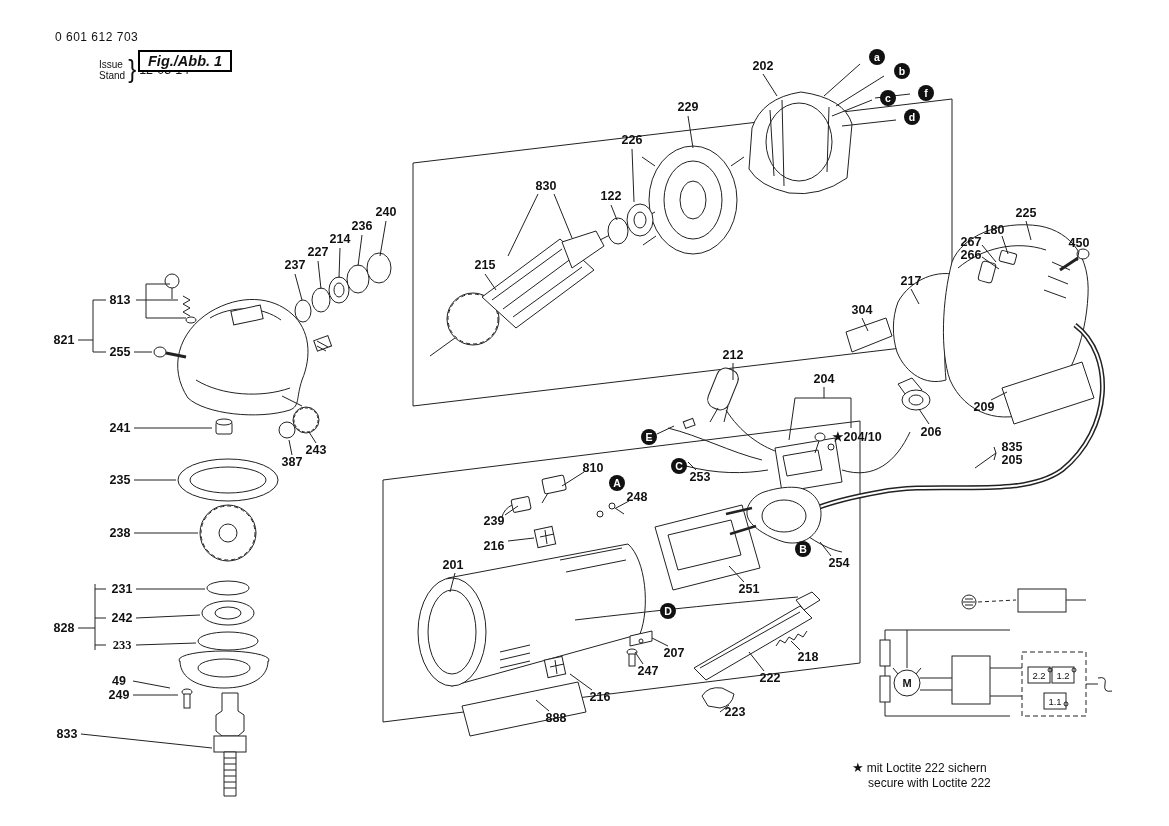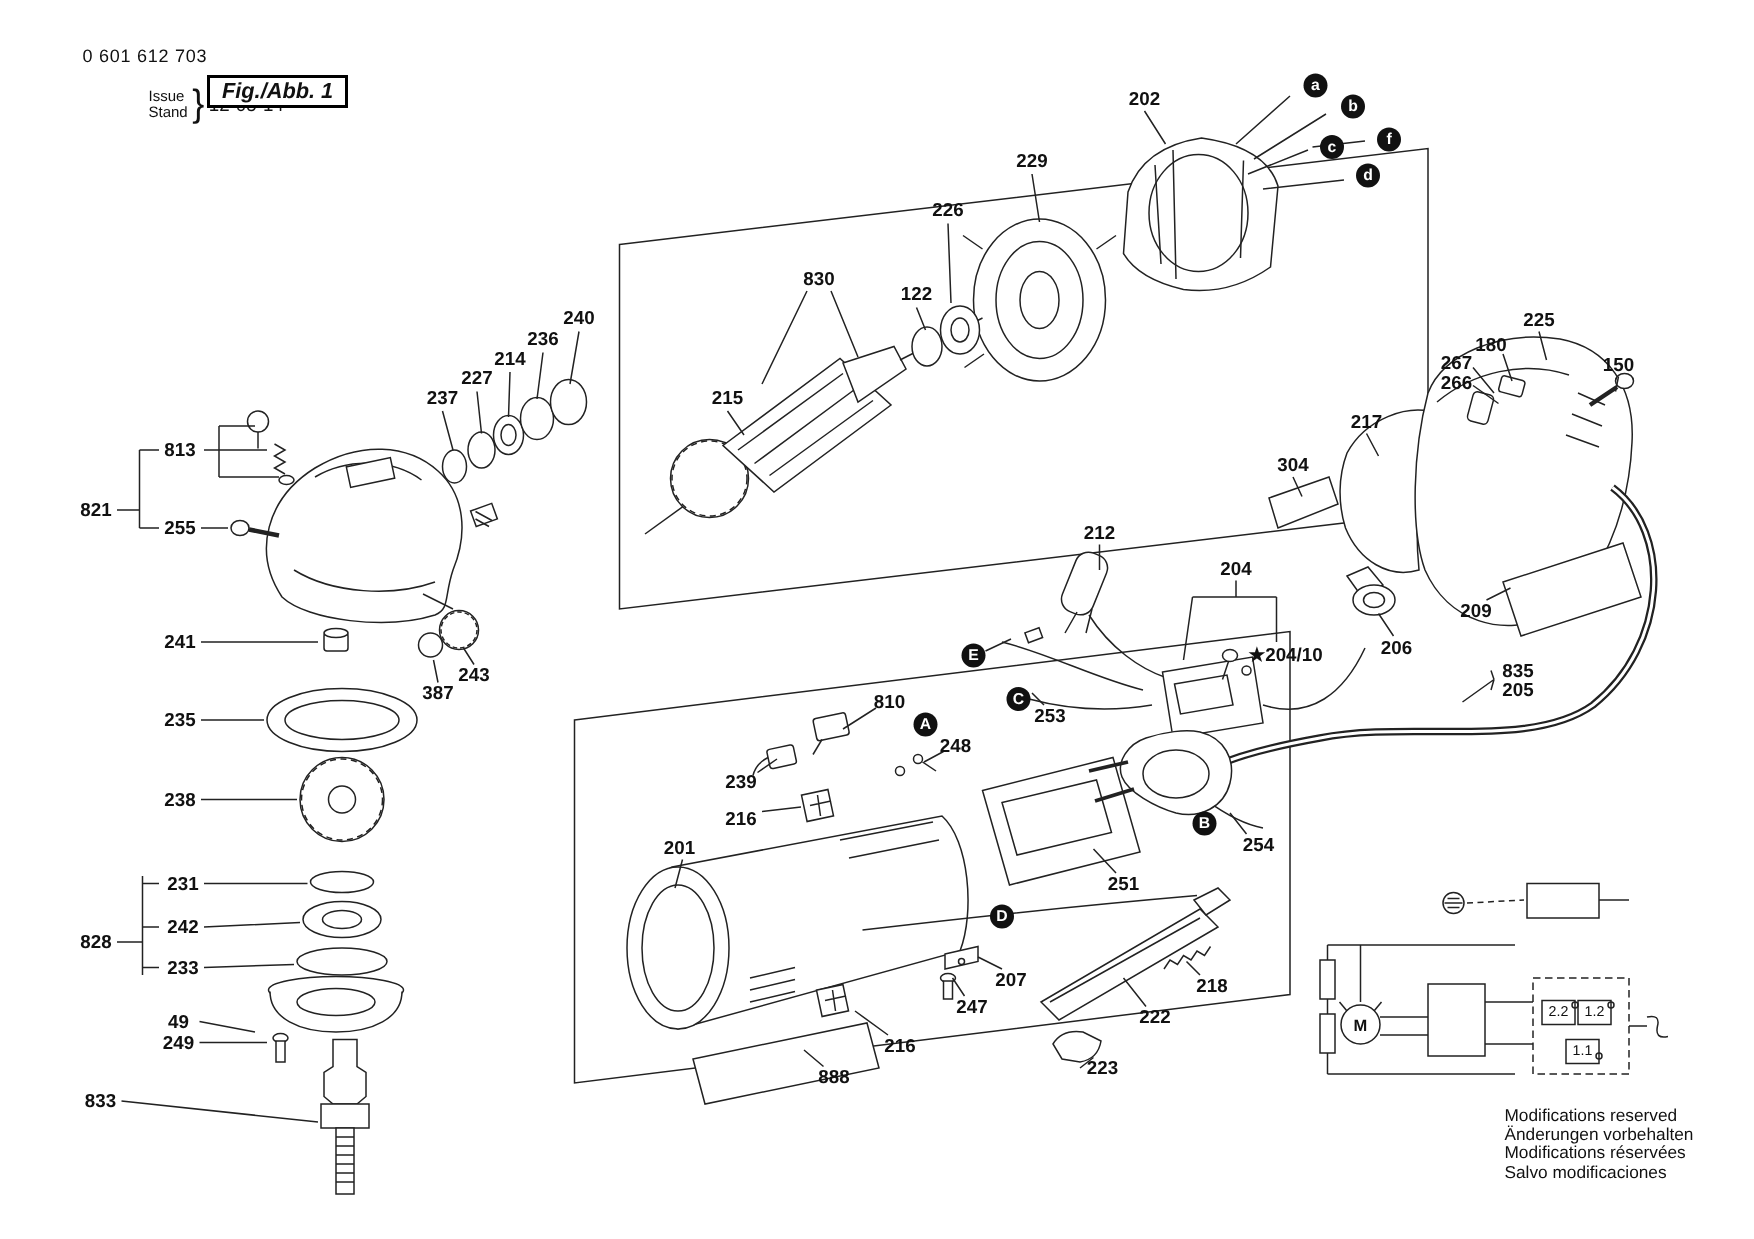--- a/index.html
+++ b/index.html
@@ -278,21 +278,21 @@
       <div class="callout" style="left: 64px; top: 340px;">821</div>
       <div class="callout" style="left: 120px; top: 352px;">255</div>
       <div class="callout" style="left: 120px; top: 428px;">241</div>
       <div class="callout" style="left: 316px; top: 450px;">243</div>
       <div class="callout" style="left: 292px; top: 462px;">387</div>
       <div class="callout" style="left: 120px; top: 480px;">235</div>
       <div class="callout" style="left: 120px; top: 533px;">238</div>
       <div class="callout" style="left: 122px; top: 589px;">231</div>
       <div class="callout" style="left: 122px; top: 618px;">242</div>
       <div class="callout" style="left: 64px; top: 628px;">828</div>
-      <div class="callout" style="left: 122px; top: 645px;">233</div>
+      <div class="callout" style="left: 122px; top: 645px; font-family: Liberation Serif, serif;">233</div>
       <div class="callout" style="left: 119px; top: 681px;">49</div>
       <div class="callout" style="left: 119px; top: 695px;">249</div>
       <div class="callout" style="left: 67px; top: 734px;">833</div>
       <div class="callout" style="left: 593px; top: 468px;">810</div>
       <div class="callout" style="left: 637px; top: 497px;">248</div>
       <div class="callout" style="left: 494px; top: 521px;">239</div>
       <div class="callout" style="left: 494px; top: 546px;">216</div>
       <div class="callout" style="left: 453px; top: 565px;">201</div>
       <div class="callout" style="left: 556px; top: 718px;">888</div>
       <div class="callout" style="left: 600px; top: 697px;">216</div>
@@ -306,41 +306,39 @@
       <div class="callout" style="left: 700px; top: 477px;">253</div>
       <div class="callout" style="left: 824px; top: 379px;">204</div>
       <div class="callout" style="left: 857px; top: 436px;">★204/10</div>
       <div class="callout" style="left: 839px; top: 563px;">254</div>
       <div class="callout" style="left: 862px; top: 310px;">304</div>
       <div class="callout" style="left: 911px; top: 281px;">217</div>
       <div class="callout" style="left: 971px; top: 242px;">267</div>
       <div class="callout" style="left: 971px; top: 255px;">266</div>
       <div class="callout" style="left: 994px; top: 230px;">180</div>
       <div class="callout" style="left: 1026px; top: 213px;">225</div>
-      <div class="callout" style="left: 1079px; top: 243px;">150</div>
+      <div class="callout" style="left: 1079px; top: 243px;">450</div>
       <div class="callout" style="left: 984px; top: 407px;">209</div>
       <div class="callout" style="left: 931px; top: 432px;">206</div>
       <div class="callout" style="left: 1012px; top: 447px;">835</div>
       <div class="callout" style="left: 1012px; top: 460px;">205</div>
       <div class="callout letter" style="left: 877px; top: 57px;">a</div>
       <div class="callout letter" style="left: 902px; top: 71px;">b</div>
       <div class="callout letter" style="left: 888px; top: 98px;">c</div>
       <div class="callout letter" style="left: 926px; top: 93px;">f</div>
       <div class="callout letter" style="left: 912px; top: 117px;">d</div>
       <div class="callout letter" style="left: 649px; top: 437px;">E</div>
       <div class="callout letter" style="left: 679px; top: 466px;">C</div>
       <div class="callout letter" style="left: 617px; top: 483px;">A</div>
       <div class="callout letter" style="left: 803px; top: 549px;">B</div>
       <div class="callout letter" style="left: 668px; top: 611px;">D</div>
       <div class="schem-label" style="left: 1039px; top: 675px;">2.2</div>
       <div class="schem-label" style="left: 1063px; top: 675px;">1.2</div>
       <div class="schem-label" style="left: 1055px; top: 701px;">1.1</div>
     </div>
 
-
-  <div class="mods">
-    <div>Modifications reserved</div>
-    <div>Änderungen vorbehalten</div>
-    <div>Modifications réservées</div>
-    <div>Salvo modificaciones</div>
+  <div class="loctite">
+    <div><span class="star">★</span><span>mit Loctite 222 sichern</span></div>
+    <div class="l2">secure with Loctite 222</div>
   </div>
 
+
 </div>
 
 </body></html>

